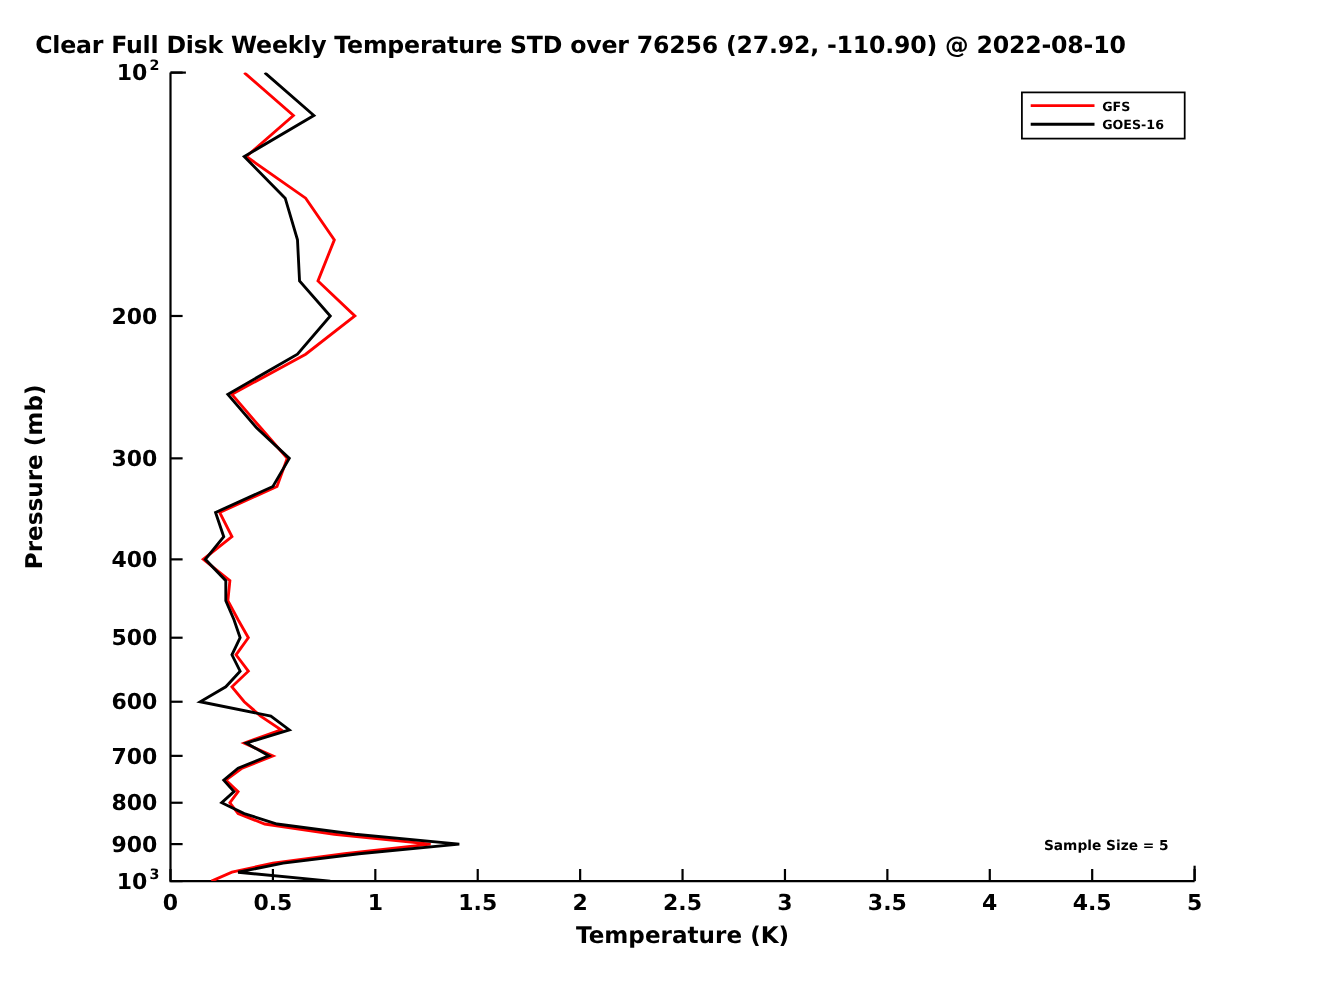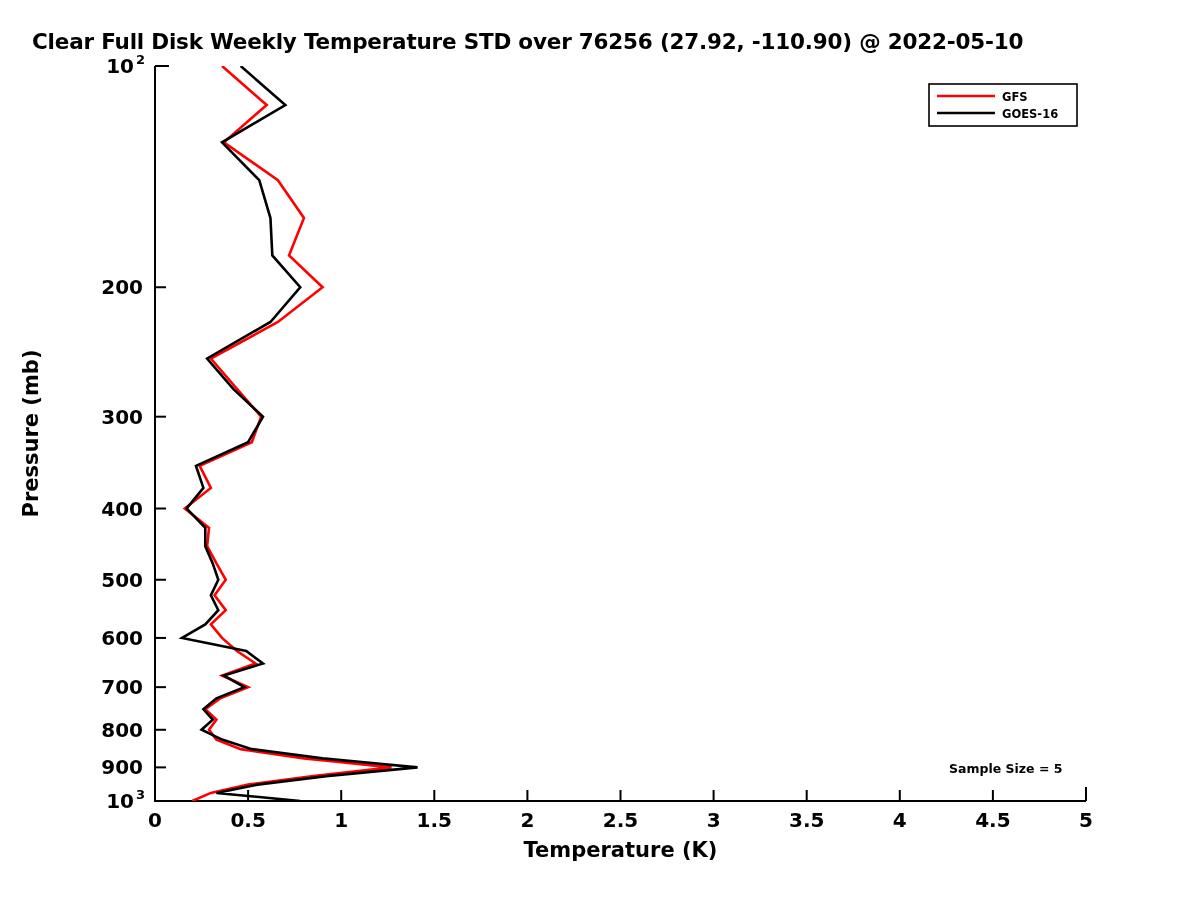--- a/index.html
+++ b/index.html
@@ -79,21 +79,21 @@
     stroke-width: 2.6;
     stroke-linejoin: miter;
     stroke-linecap: butt;
   }
 </style>
 </head>
 <body>
 
 <div id="figure">
 
-  <div id="chart-title">Clear Full Disk Weekly Temperature STD over 76256 (27.92, -110.90) @ 2022-05-10</div>
+  <div id="chart-title">Clear Full Disk Weekly Temperature STD over 76256 (27.92, -110.90) @ 2022-08-10</div>
 
   <svg id="plot-svg" width="1200" height="900">
     <g id="spines">
         <path d="M 155 66 L 155 801 L 1086 801" class="spine"></path>
         <line x1="155" y1="66" x2="169" y2="66" class="spine"></line>
         <line x1="1086" y1="801" x2="1086" y2="787" class="spine"></line>
       </g>
     <g id="xticks">
         <line x1="155" y1="801" x2="155" y2="790" class="tickmark"></line>
         <text x="155" y="827" class="tick-label" text-anchor="middle">0</text>

